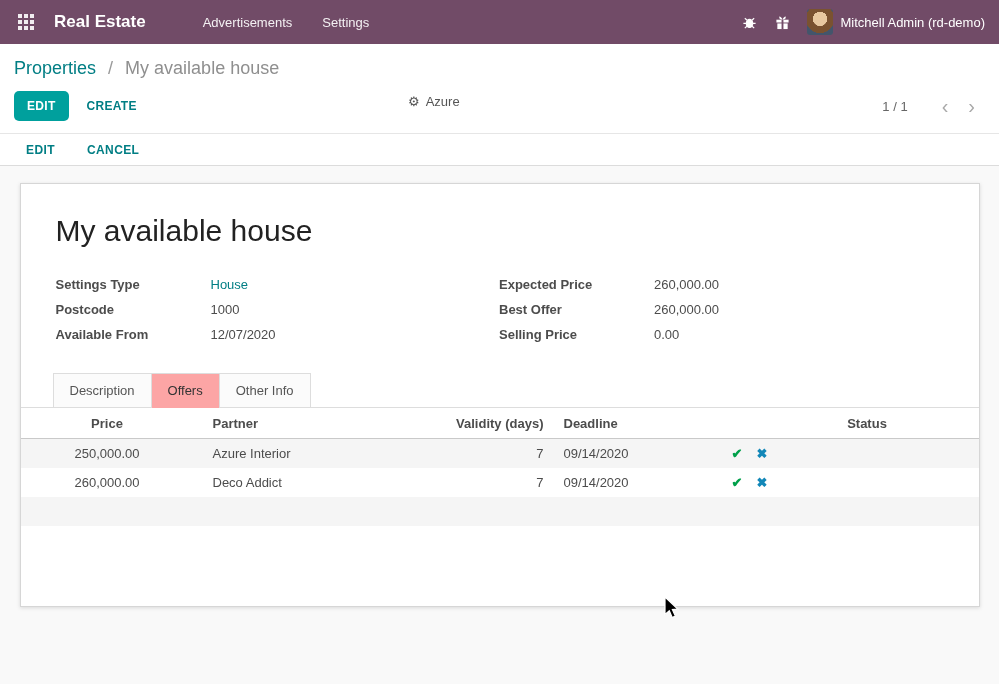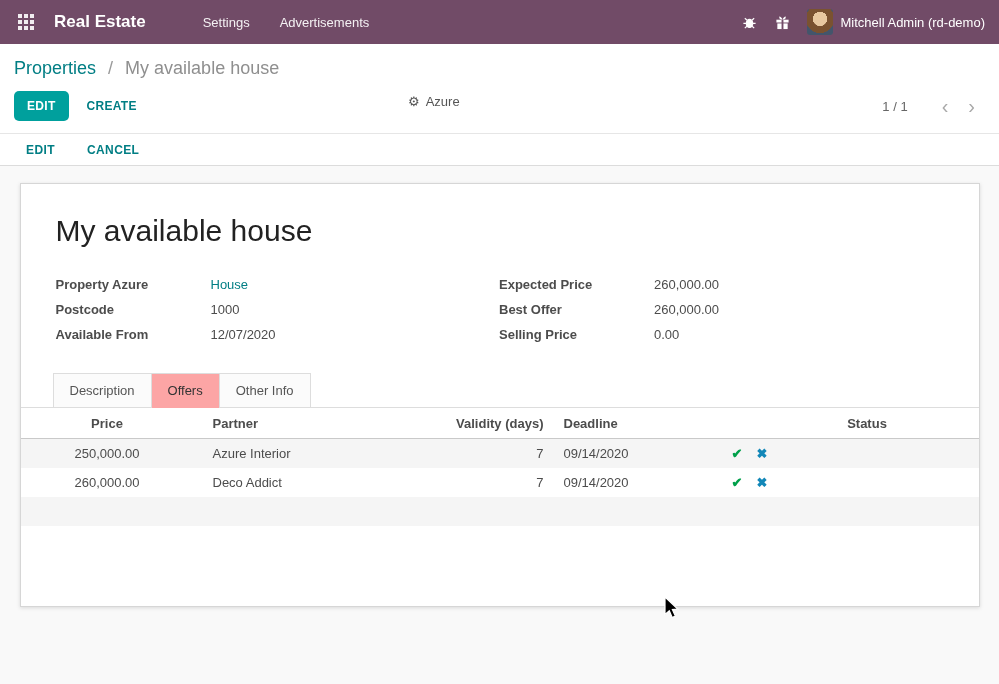--- a/index.html
+++ b/index.html
@@ -128,22 +128,22 @@
             <rect x="6" y="6" width="4" height="4"></rect>
             <rect x="12" y="6" width="4" height="4"></rect>
           <rect x="0" y="12" width="4" height="4"></rect>
             <rect x="6" y="12" width="4" height="4"></rect>
             <rect x="12" y="12" width="4" height="4"></rect>
         </g>
       </svg>
     </button>
     <a class="brand">Real Estate</a>
     <nav class="nav-menus">
+      <a>Advertisements</a>
       <a>Settings</a>
-      <a>Advertisements</a>
     </nav>
   </div>
   <div class="nav-right">
     <button class="icon-btn">
       <svg width="15" height="15" viewBox="0 0 16 16" aria-hidden="true">
         <g stroke="#ffffff" stroke-width="1.3" fill="none">
           <ellipse cx="8" cy="9" rx="3.4" ry="4.3" fill="#ffffff"></ellipse>
           <path d="M5.5 5.5 L3 3.5 M10.5 5.5 L13 3.5 M4.4 9 H1.5 M11.6 9 H14.5 M5.2 12 L3 14 M10.8 12 L13 14"></path>
         </g>
       </svg>
@@ -194,21 +194,21 @@
   <button>CANCEL</button>
 </div>
 
 <div class="content">
   <div class="sheet">
     <h1>My available house</h1>
 
     <div class="fields">
       <div class="col">
         <div class="field">
-          <span class="flabel">Property Azure</span>
+          <span class="flabel">Settings Type</span>
           <a class="fvalue link">House</a>
         </div>
         <div class="field">
           <span class="flabel">Postcode</span>
           <span class="fvalue">1000</span>
         </div>
         <div class="field">
           <span class="flabel">Available From</span>
           <span class="fvalue">12/07/2020</span>
         </div>

